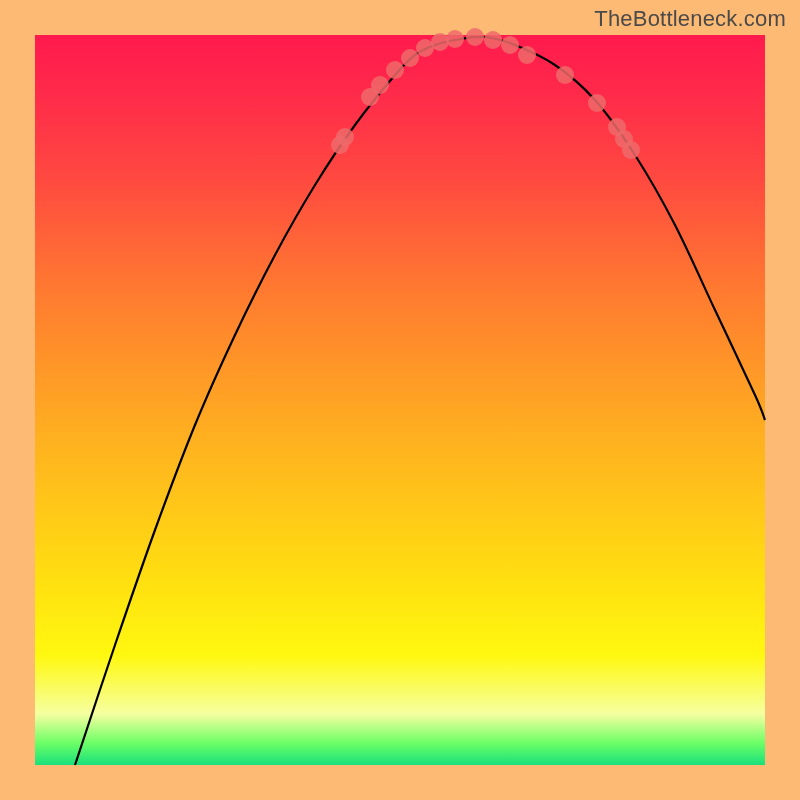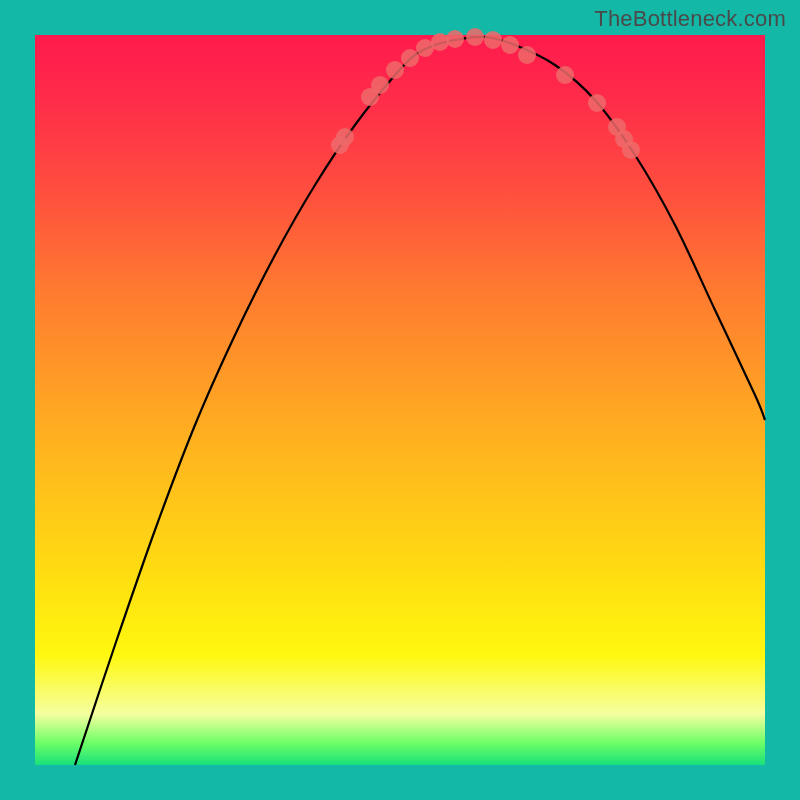--- a/index.html
+++ b/index.html
@@ -10,21 +10,21 @@
     background: #000;
     overflow: hidden;
     font-family: -apple-system, BlinkMacSystemFont, "Segoe UI", Arial, sans-serif;
   }
   .frame {
     position: absolute;
     left: 0;
     top: 0;
     width: 800px;
     height: 800px;
-    background: #14b8a6;
+    background: #fdba74;
   }
   .plot {
     position: absolute;
     left: 35px;
     top: 35px;
     width: 730px;
     height: 730px;
     background: linear-gradient(
       to bottom,
       #ff1a4d 0%,

